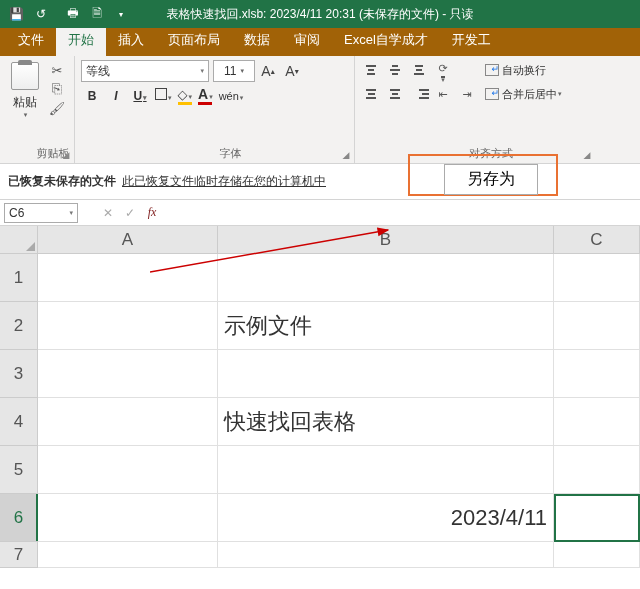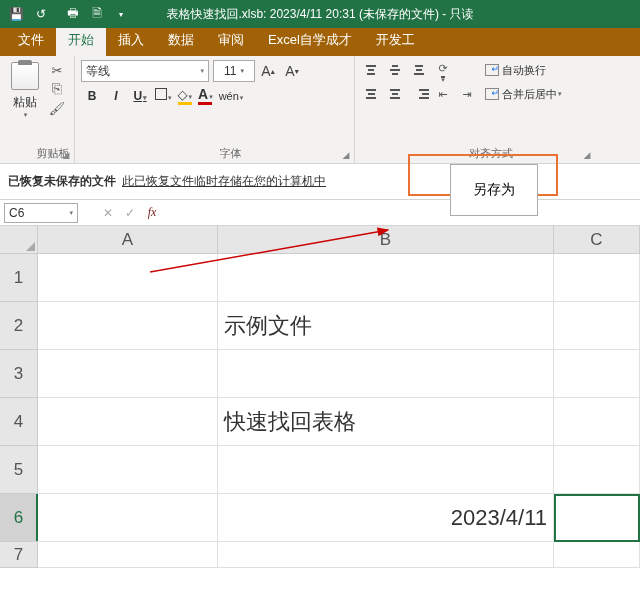--- a/index.html
+++ b/index.html
@@ -57,21 +57,21 @@
   .wrap-ico { width:14px; height:12px; border:1px solid #888; margin-right:3px; position:relative; }
   .wrap-ico::after { content:'↵'; font-size:9px; position:absolute; right:-1px; top:-1px; color:#1a73e8; }
   
   .dlg-launcher { position:absolute; right:2px; bottom:2px; width:12px; height:12px; font-size:9px; color:#888; display:flex; align-items:center; justify-content:center; }
   
   
   .recovery-bar { background:#fff; border-bottom:1px solid #d4d4d4; height:36px; display:flex; align-items:center; padding-left:8px; font-size:12px; position:relative; }
   .rec-msg { font-weight: bold; }
   .rec-link { text-decoration: underline; margin-left: 6px; }
   .saveas-box { position:absolute; right: 96px; top:-6px; padding: 6px; z-index:5; }
-  .saveas-btn { background:#fff; border:1px solid #ababab; padding: 16px 22px; font-size:14px; }
+  .saveas-btn { background:#fff; border:1px solid #ababab; padding: 4px 22px; font-size:16px; }
   .highlight-box { position:absolute; right:82px; top:-10px; width:150px; height:42px; border:2px solid #e97132; pointer-events:none; z-index:4; }
   
   
   .fx-bar { height:26px; border-bottom:1px solid #d4d4d4; display:flex; align-items:center; }
   .name-box { width: 74px; border:1px solid #ababab; height:20px; margin-left:4px; padding:0 4px; display:flex; align-items:center; background:#fff; font-size:12px; }
   .nb-drop { margin-left:auto; font-size:7px; color:#777; }
   .fx-btns { display:flex; align-items:center; gap:2px; margin-left:20px; }
   .fx-b { width:20px; text-align:center; color:#aaa; }
   .fx-f { font-style:italic; font-family: "Times New Roman"; color:#7f1d1d; }
   
@@ -104,20 +104,21 @@
     <div class="qa-btn">🗎</div>
     <div class="qa-btn" style="font-size:8px;">▾</div>
   </div>
   <div class="title-text">表格快速找回.xlsb: 2023/4/11 20:31 (未保存的文件)  -  只读</div>
 </div>
 
 <div class="ribbon-tabs">
   <div class="tab">文件</div>
   <div class="tab active">开始</div>
   <div class="tab">插入</div>
+  <div class="tab">页面布局</div>
   <div class="tab">数据</div>
   <div class="tab">审阅</div>
   <div class="tab">Excel自学成才</div>
   <div class="tab">开发工</div>
 </div>
 
 <div class="ribbon">
 
   <div class="group g-clip">
     <div class="group-body">

